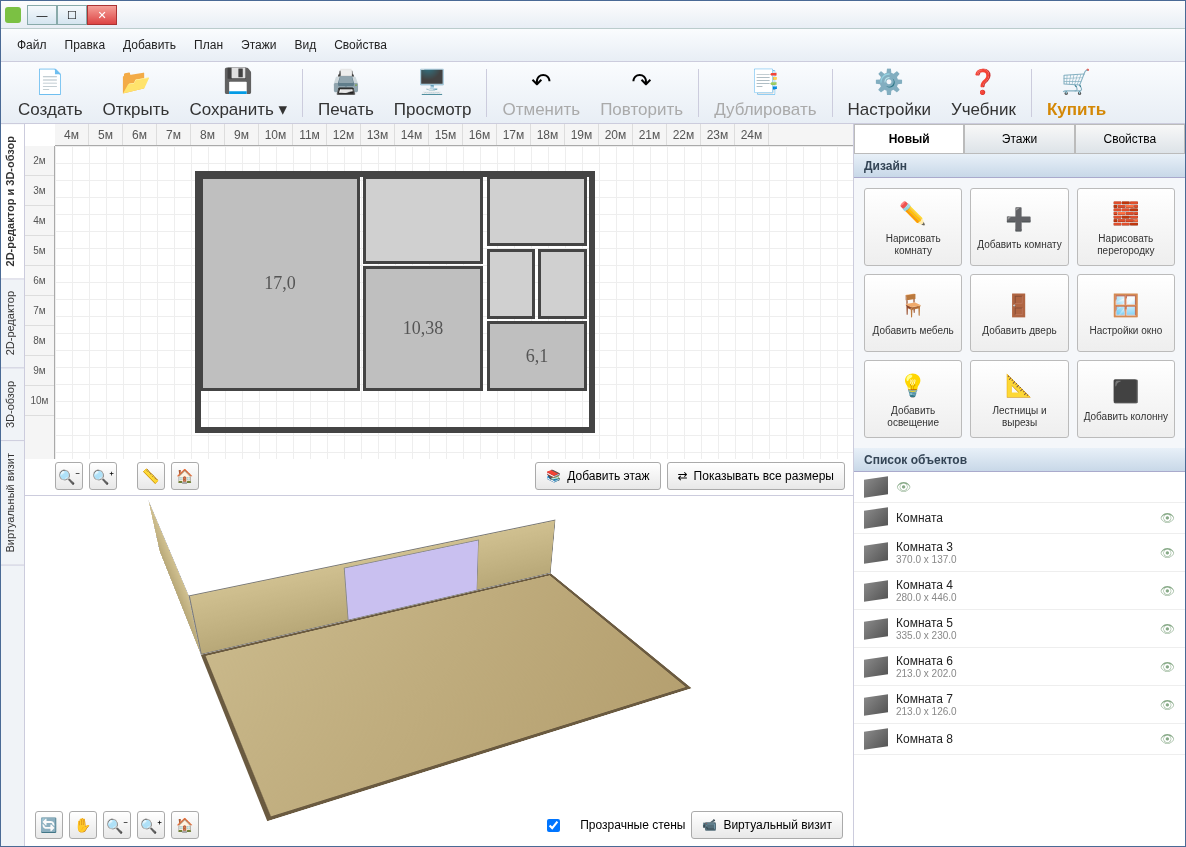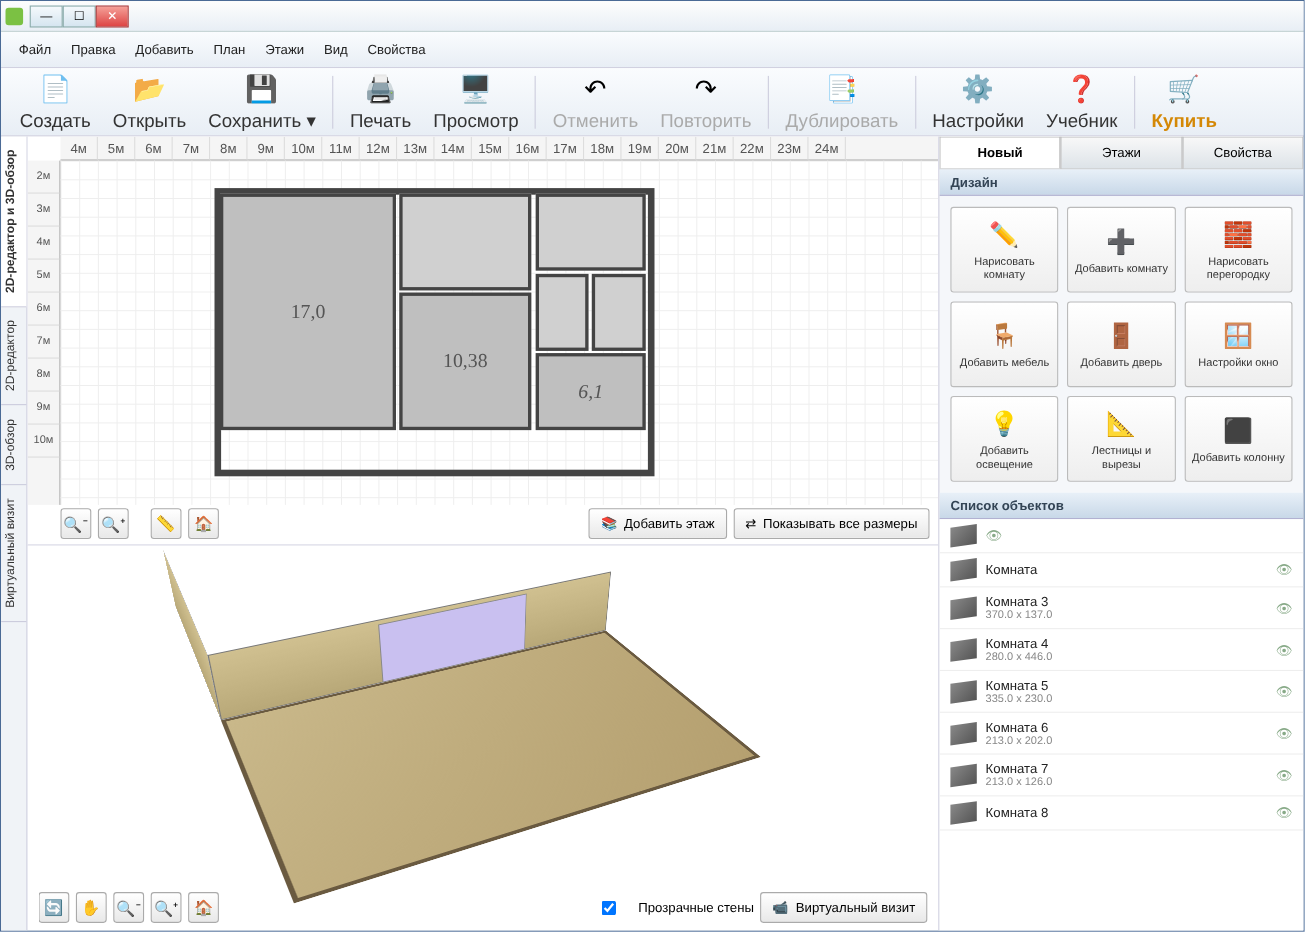--- a/index.html
+++ b/index.html
@@ -29,21 +29,21 @@
 .ruler-h{position:absolute;top:0;left:30px;right:0;height:22px;background:#f5f5f5;border-bottom:1px solid #aaa;display:flex;font-size:10px;color:#555;}
 .ruler-h span{width:34px;text-align:center;line-height:22px;border-right:1px solid #ddd;}
 .ruler-v{position:absolute;top:22px;left:0;width:30px;bottom:36px;background:#f5f5f5;border-right:1px solid #aaa;}
 .ruler-v span{display:block;height:30px;text-align:center;line-height:30px;font-size:10px;color:#555;border-bottom:1px solid #ddd;}
 .canvas2d{position:absolute;top:22px;left:30px;right:0;bottom:36px;background-image:linear-gradient(#eee 1px,transparent 1px),linear-gradient(90deg,#eee 1px,transparent 1px);background-size:17px 17px;}
 .floorplan{position:absolute;top:25px;left:140px;width:400px;height:262px;}
 .fp-outer{position:absolute;inset:0;border:6px solid #444;background:transparent;}
 .room{position:absolute;background:#bfbfbf;border:3px solid #444;display:flex;align-items:center;justify-content:center;font-size:18px;color:#555;font-family:serif;}
 .r1{top:5px;left:5px;width:160px;height:215px;}
 .r2{top:95px;left:168px;width:120px;height:125px;}
-.r3{top:150px;left:292px;width:100px;height:70px;font-style:italic;}
+.r3{top:150px;left:292px;width:100px;height:70px;}
 .r4{top:5px;left:292px;width:100px;height:70px;background:#d0d0d0;}
 .r5{top:78px;left:292px;width:48px;height:70px;background:#d0d0d0;}
 .r6{top:78px;left:343px;width:49px;height:70px;background:#d0d0d0;}
 .r7{top:5px;left:168px;width:120px;height:88px;background:#d0d0d0;}
 .plan-bottom{position:absolute;bottom:4px;left:30px;right:8px;height:30px;display:flex;align-items:center;gap:6px;}
 .icon-btn{width:28px;height:28px;border:1px solid #aaa;background:linear-gradient(#fff,#e8e8e8);border-radius:3px;display:flex;align-items:center;justify-content:center;cursor:pointer;font-size:14px;}
 .spacer{flex:1;}
 .txt-btn{height:28px;padding:0 10px;border:1px solid #aaa;background:linear-gradient(#fff,#e8e8e8);border-radius:3px;display:flex;align-items:center;gap:6px;cursor:pointer;font-size:11px;}
 .view3d{height:350px;background:#fff;position:relative;display:flex;align-items:center;justify-content:center;}
 .model3d{width:420px;height:260px;position:relative;transform:perspective(800px) rotateX(55deg) rotateZ(-25deg);transform-style:preserve-3d;}

